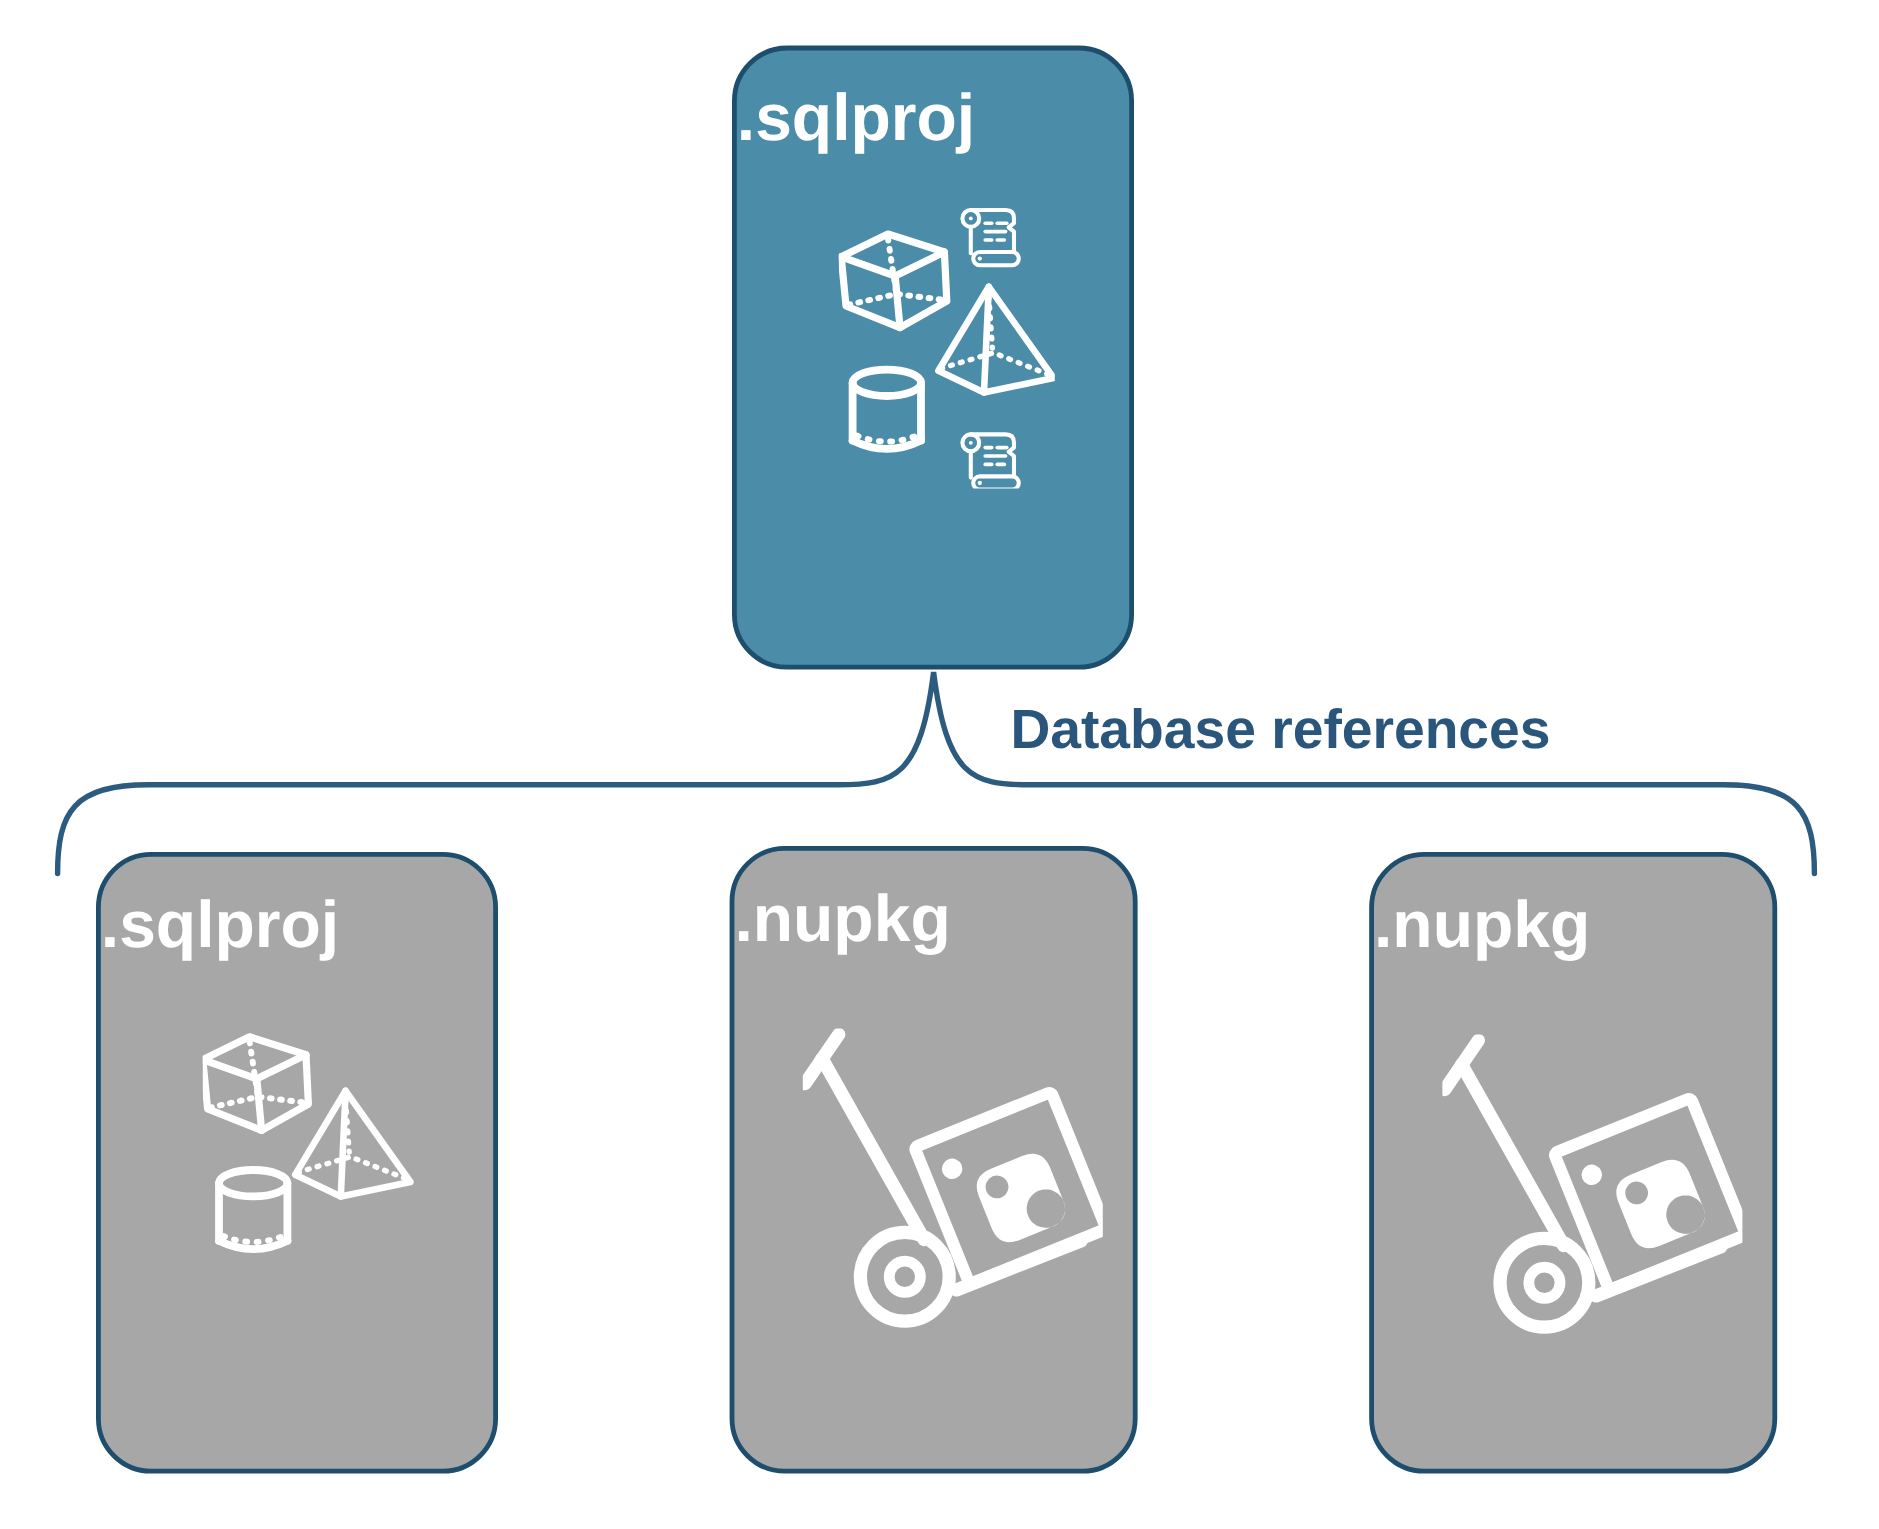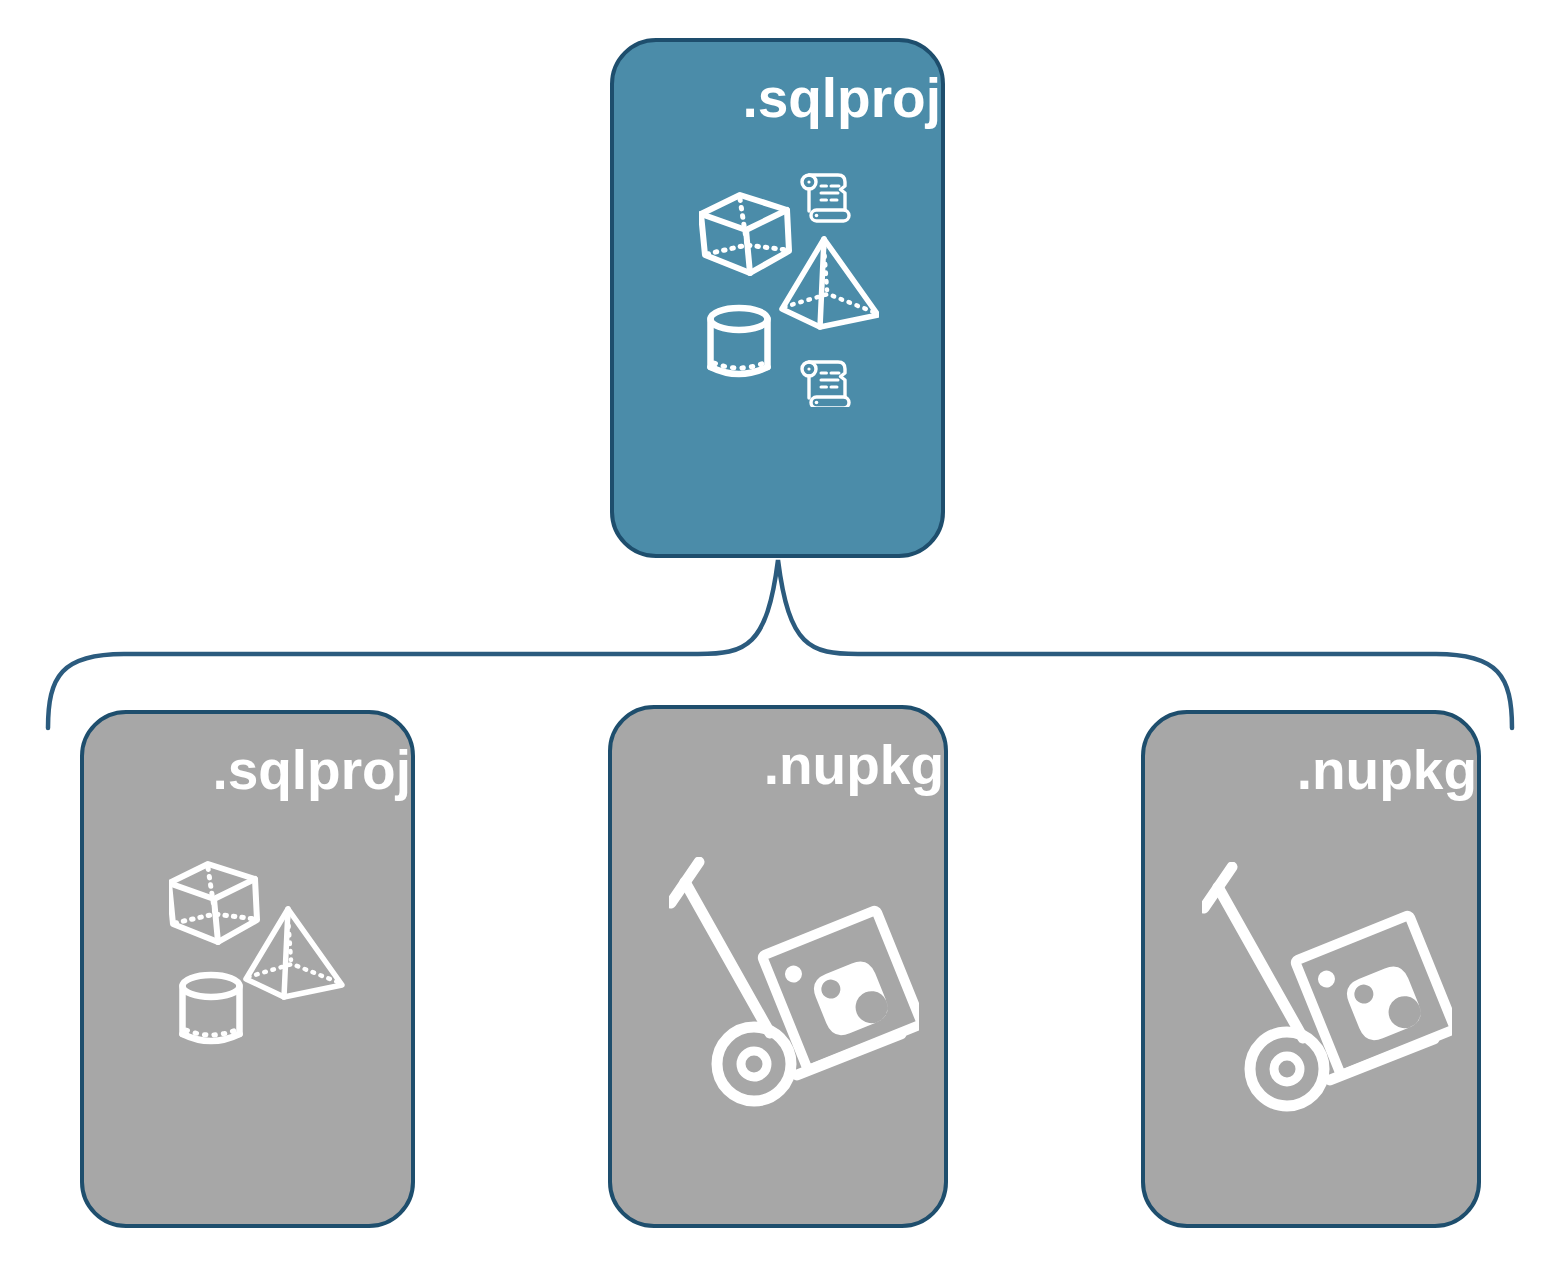--- a/index.html
+++ b/index.html
@@ -18,21 +18,21 @@
   }
   .node{
     position:absolute;border:4px solid var(--border);border-radius:46px;
     box-sizing:border-box;
   }
   .node-root{left:610px;top:38px;width:335px;height:520px;background:var(--accent);}
   .node-child1{left:80px;top:710px;width:335px;height:518px;background:var(--gray);}
   .node-child2{left:608px;top:705px;width:340px;height:523px;background:var(--gray);}
   .node-child3{left:1141px;top:710px;width:340px;height:518px;background:var(--gray);}
   .node-title{
-    margin-top:26px;text-align:right;color:#ffffff;font-weight:700;
+    margin-top:26px;text-align:left;color:#ffffff;font-weight:700;
     font-size:55px;line-height:1.1;letter-spacing:0px;
   }
   .icon-svg{position:absolute;}
   .icons-root{left:85px;top:125px;width:180px;height:240px;}
   .icons-sqlproj{left:85px;top:145px;width:180px;height:200px;}
   .icons-nupkg{left:57px;top:148px;width:250px;height:255px;}
   .brace-layer{position:absolute;left:0;top:0;width:1566px;height:1274px;pointer-events:none;}
   .connector-label{
     position:absolute;left:842px;top:580px;
     color:var(--label-text);font-weight:700;font-size:46px;white-space:nowrap;
@@ -110,20 +110,21 @@
       <use href="#sym-pyramid" x="83" y="72"></use>
       <use href="#sym-cylinder" x="8" y="140"></use>
       <use href="#sym-scroll" x="100" y="190"></use>
     </svg>
   </div>
 
   <svg class="brace-layer" viewBox="0 0 1566 1274">
     <path d="M 48 728 C 48 676, 62 654, 124 654 L 698 654 C 746 654, 767 647, 778 560
              C 789 647, 810 654, 858 654 L 1436 654 C 1498 654, 1512 676, 1512 728" fill="none" stroke="var(--connector)" stroke-width="4.5" stroke-linecap="round"></path>
   </svg>
+  <div class="connector-label">Database references</div>
 
   <div class="node node-child1">
     <div class="node-title">.sqlproj</div>
     <svg class="icon-svg icons-sqlproj" viewBox="0 0 180 200">
       <use href="#sym-cube" x="0" y="5"></use>
       <use href="#sym-pyramid" x="77" y="50"></use>
       <use href="#sym-cylinder" x="10" y="115"></use>
     </svg>
   </div>
 

